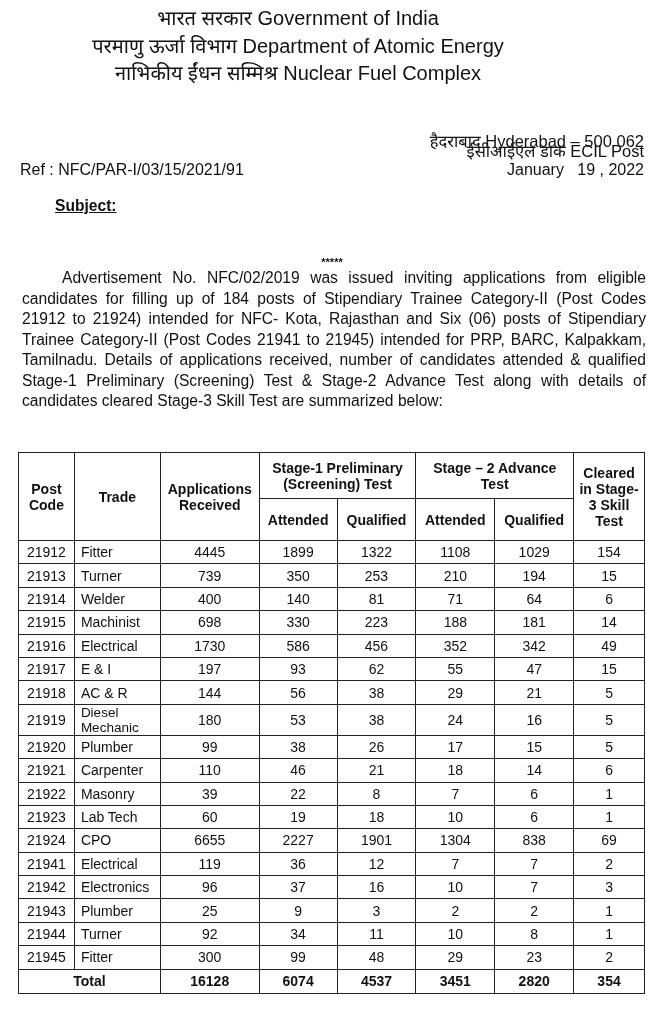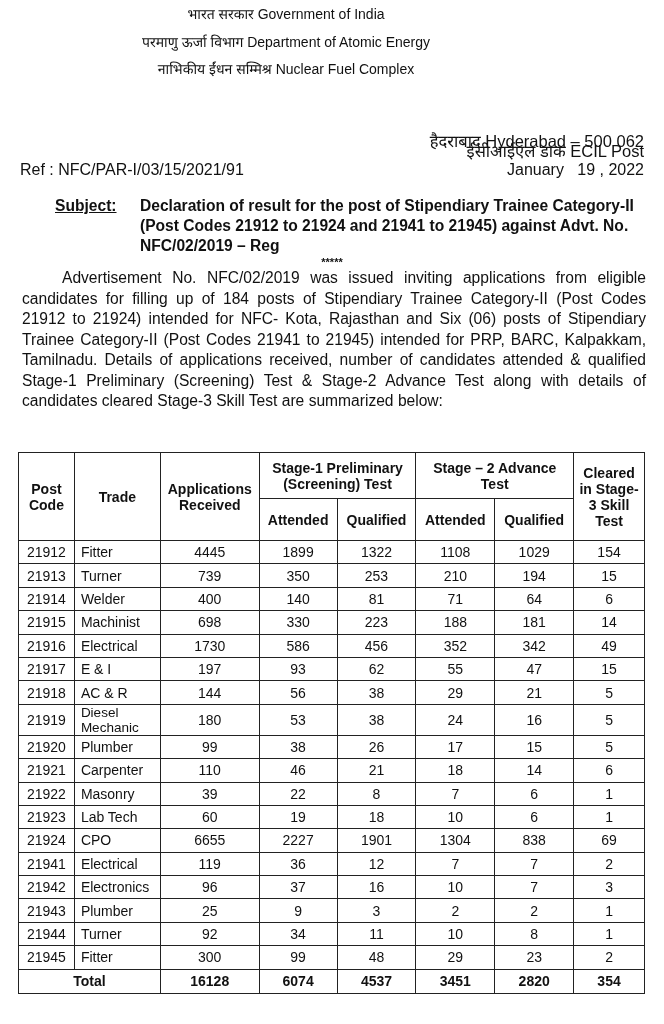--- a/index.html
+++ b/index.html
@@ -2,21 +2,21 @@
 <html><head>
 <meta charset="utf-8">
 <style>
   html, body { margin: 0; padding: 0; background: #ffffff; }
   body {
     width: 664px; height: 1024px; overflow: hidden;
     font-family: "Liberation Sans", "DejaVu Sans", sans-serif;
     color: #111;
     position: relative;
   }
-  .hdr-center { position: absolute; left: 0; width: 572px; text-align: center; font-size: 14px; }
+  .hdr-center { position: absolute; left: 12px; width: 572px; text-align: center; font-size: 20px; }
   .hdr-l1 { top: 4px; }
   .hdr-l2 { top: 32px; }
   .hdr-l3 { top: 59px; }
   .hdr-right { position: absolute; right: 20px; text-align: right; font-size: 16.5px; }
   .hdr-r1 { top: 103px; margin-top: 36px; }
   .hdr-r2 { top: 129px; }
   .ref { position: absolute; left: 20px; top: 161px; font-size: 16px; }
   .date { position: absolute; right: 20px; top: 161px; font-size: 16px; }
   .subject { position: absolute; left: 55px; top: 196px; width: 590px; font-size: 15.6px; font-weight: bold; line-height: 20px; }
   .subject .lbl { position: absolute; left: 0; top: 0; width: 80px; text-decoration: underline; }
@@ -45,21 +45,20 @@
 <div class="hdr-center hdr-l3">नाभिकीय ईंधन सम्मिश्र Nuclear Fuel Complex</div>
 
 <div class="hdr-right hdr-r1">ईसीआईएल डाक ECIL Post</div>
 <div class="hdr-right hdr-r2">हैदराबाद Hyderabad – 500 062</div>
 
 <div class="ref">Ref : NFC/PAR-I/03/15/2021/91</div>
 <div class="date" style="white-space: pre;">January   19 , 2022</div>
 
 <div class="subject">
   <span class="lbl">Subject:</span>
-  <span class="txt">Declaration of result for the post of Stipendiary Trainee Category-II (Post Codes 21912 to 21924 and 21941 to 21945) against Advt. No. NFC/02/2019 – Reg</span>
 </div>
 
 <div class="stars">*****</div>
 
 <div class="para">Advertisement No. NFC/02/2019 was issued inviting applications from eligible candidates for filling up of 184 posts of Stipendiary Trainee Category-II (Post Codes 21912 to 21924) intended for NFC- Kota, Rajasthan and Six (06) posts of Stipendiary Trainee Category-II (Post Codes 21941 to 21945) intended for PRP, BARC, Kalpakkam, Tamilnadu.  Details of applications received, number of candidates attended &amp; qualified Stage-1 Preliminary (Screening) Test &amp; Stage-2 Advance Test along with details of candidates cleared Stage-3 Skill Test are summarized below:</div>
 
 <table class="results">
   <colgroup>
     <col style="width:56px">
     <col style="width:86px">

